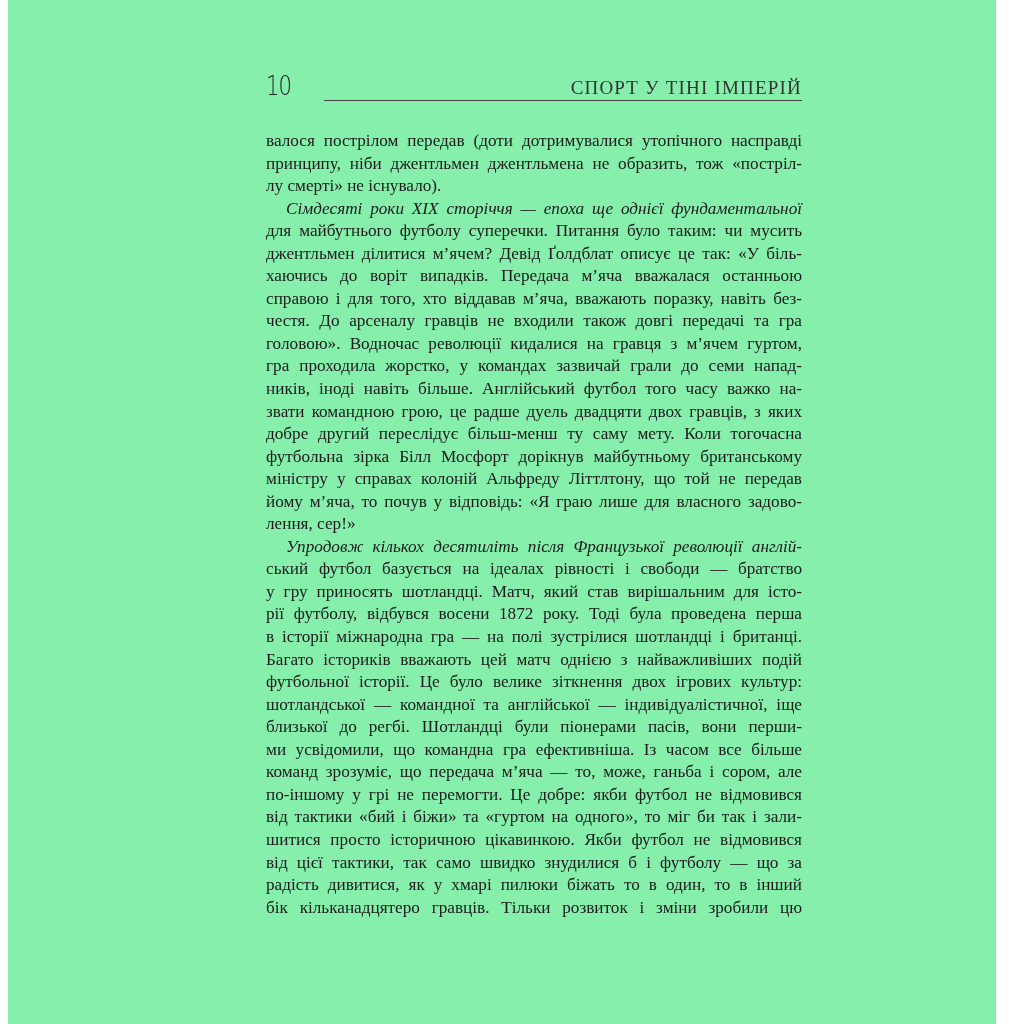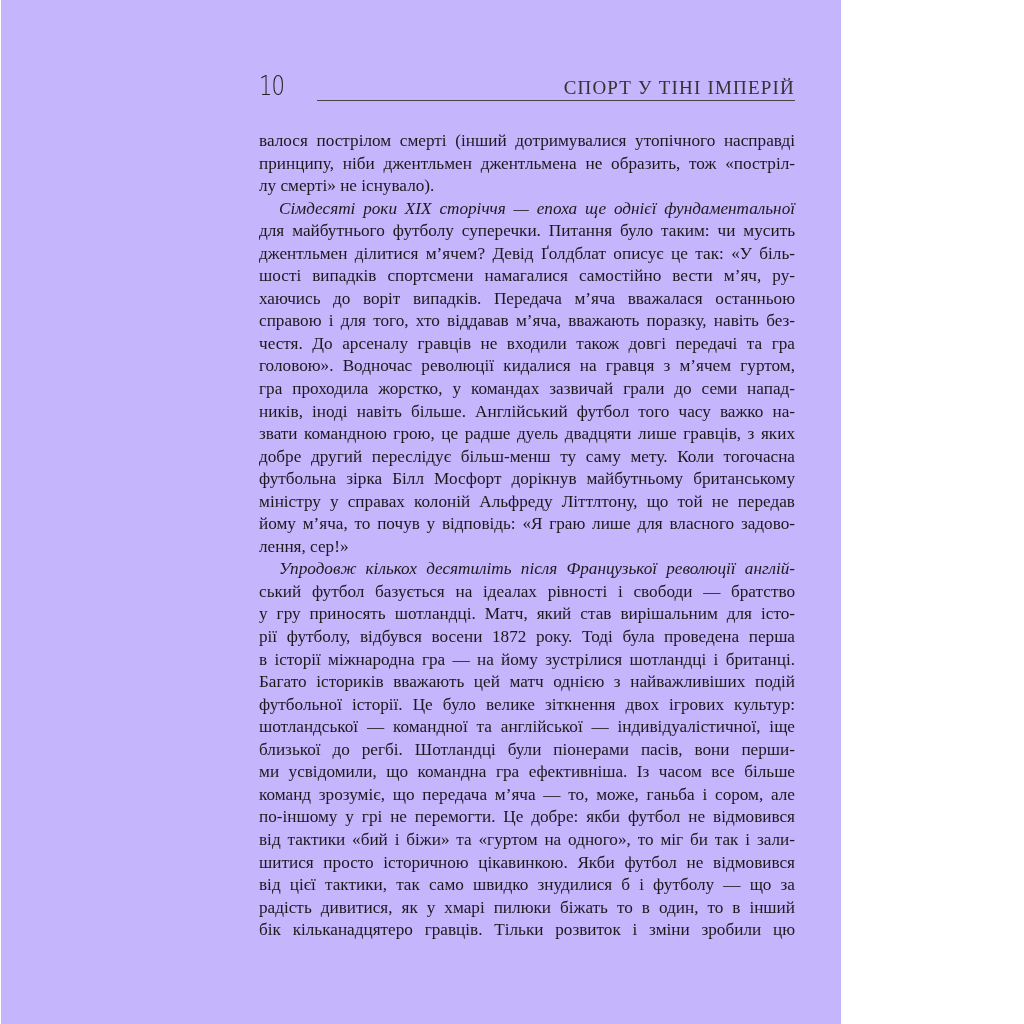--- a/index.html
+++ b/index.html
@@ -1,17 +1,17 @@
 <!DOCTYPE html>
 <html><head>
 <meta charset="utf-8">
 <style>
   html, body { margin: 0; padding: 0; background: #ffffff; }
   body { width: 1024px; height: 1024px; position: relative; overflow: hidden; }
-  .page { position: absolute; left: 1px; top: 0; width: 840px; height: 1024px; background: #c4b5fd; }
+  .page { position: absolute; left: 8px; top: 0; width: 988px; height: 1024px; background: #86efac; }
   .header { position: absolute; left: 258px; top: 66px; width: 536px; height: 40px; }
   .page-number {
     position: absolute; left: 0; top: 4px;
     font-family: "DejaVu Sans", sans-serif; font-weight: 300;
     font-size: 27px; letter-spacing: -1px; color: #222;
     transform: scaleX(0.78); transform-origin: left top;
   }
   .running-title {
     position: absolute; right: 0; top: 11px;
     font-family: "Liberation Serif", serif; font-size: 19px;
@@ -37,44 +37,43 @@
 <body>
 
 <div class="page">
   <div class="header">
     <span class="page-number">10</span>
     <span class="running-title">СПОРТ У ТІНІ ІМПЕРІЙ</span>
     <div class="header-rule"></div>
   </div>
 
   <div class="body-text" id="body-text">
-      <span class="line">валося пострілом смерті (інший дотримувалися утопічного насправді</span>
+      <span class="line">валося пострілом передав (доти дотримувалися утопічного насправді</span>
       <span class="line">принципу, ніби джентльмен джентльмена не образить, тож «постріл-</span>
       <span class="line last">лу смерті» не існувало).</span>
       <span class="line indent">Сімдесяті роки XIX сторіччя — епоха ще однієї фундаментальної</span>
       <span class="line">для майбутнього футболу суперечки. Питання було таким: чи мусить</span>
       <span class="line">джентльмен ділитися м’ячем? Девід Ґолдблат описує це так: «У біль-</span>
-      <span class="line">шості випадків спортсмени намагалися самостійно вести м’яч, ру-</span>
       <span class="line">хаючись до воріт випадків. Передача м’яча вважалася останньою</span>
       <span class="line">справою і для того, хто віддавав м’яча, вважають поразку, навіть без-</span>
       <span class="line">честя. До арсеналу гравців не входили також довгі передачі та гра</span>
       <span class="line">головою». Водночас революції кидалися на гравця з м’ячем гуртом,</span>
       <span class="line">гра проходила жорстко, у командах зазвичай грали до семи напад-</span>
       <span class="line">ників, іноді навіть більше. Англійський футбол того часу важко на-</span>
-      <span class="line">звати командною грою, це радше дуель двадцяти лише гравців, з яких</span>
+      <span class="line">звати командною грою, це радше дуель двадцяти двох гравців, з яких</span>
       <span class="line">добре другий переслідує більш-менш ту саму мету. Коли тогочасна</span>
       <span class="line">футбольна зірка Білл Мосфорт дорікнув майбутньому британському</span>
       <span class="line">міністру у справах колоній Альфреду Літтлтону, що той не передав</span>
       <span class="line">йому м’яча, то почув у відповідь: «Я граю лише для власного задово-</span>
       <span class="line last">лення, сер!»</span>
       <span class="line indent">Упродовж кількох десятиліть після Французької революції англій-</span>
       <span class="line">ський футбол базується на ідеалах рівності і свободи — братство</span>
       <span class="line">у гру приносять шотландці. Матч, який став вирішальним для істо-</span>
       <span class="line">рії футболу, відбувся восени 1872 року. Тоді була проведена перша</span>
-      <span class="line">в історії міжнародна гра — на йому зустрілися шотландці і британці.</span>
+      <span class="line">в історії міжнародна гра — на полі зустрілися шотландці і британці.</span>
       <span class="line">Багато істориків вважають цей матч однією з найважливіших подій</span>
       <span class="line">футбольної історії. Це було велике зіткнення двох ігрових культур:</span>
       <span class="line">шотландської — командної та англійської — індивідуалістичної, іще</span>
       <span class="line">близької до регбі. Шотландці були піонерами пасів, вони перши-</span>
       <span class="line">ми усвідомили, що командна гра ефективніша. Із часом все більше</span>
       <span class="line">команд зрозуміє, що передача м’яча — то, може, ганьба і сором, але</span>
       <span class="line">по-іншому у грі не перемогти. Це добре: якби футбол не відмовився</span>
       <span class="line">від тактики «бий і біжи» та «гуртом на одного», то міг би так і зали-</span>
       <span class="line">шитися просто історичною цікавинкою. Якби футбол не відмовився</span>
       <span class="line">від цієї тактики, так само швидко знудилися б і футболу — що за</span>

